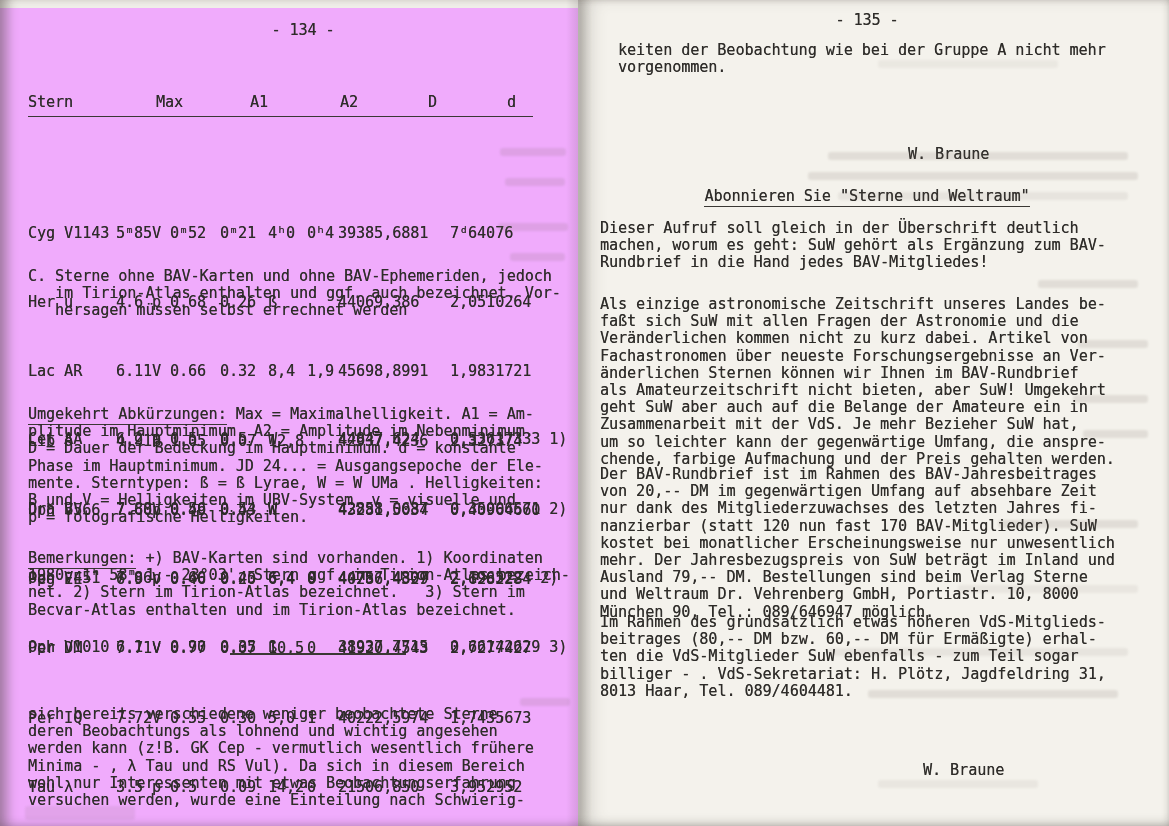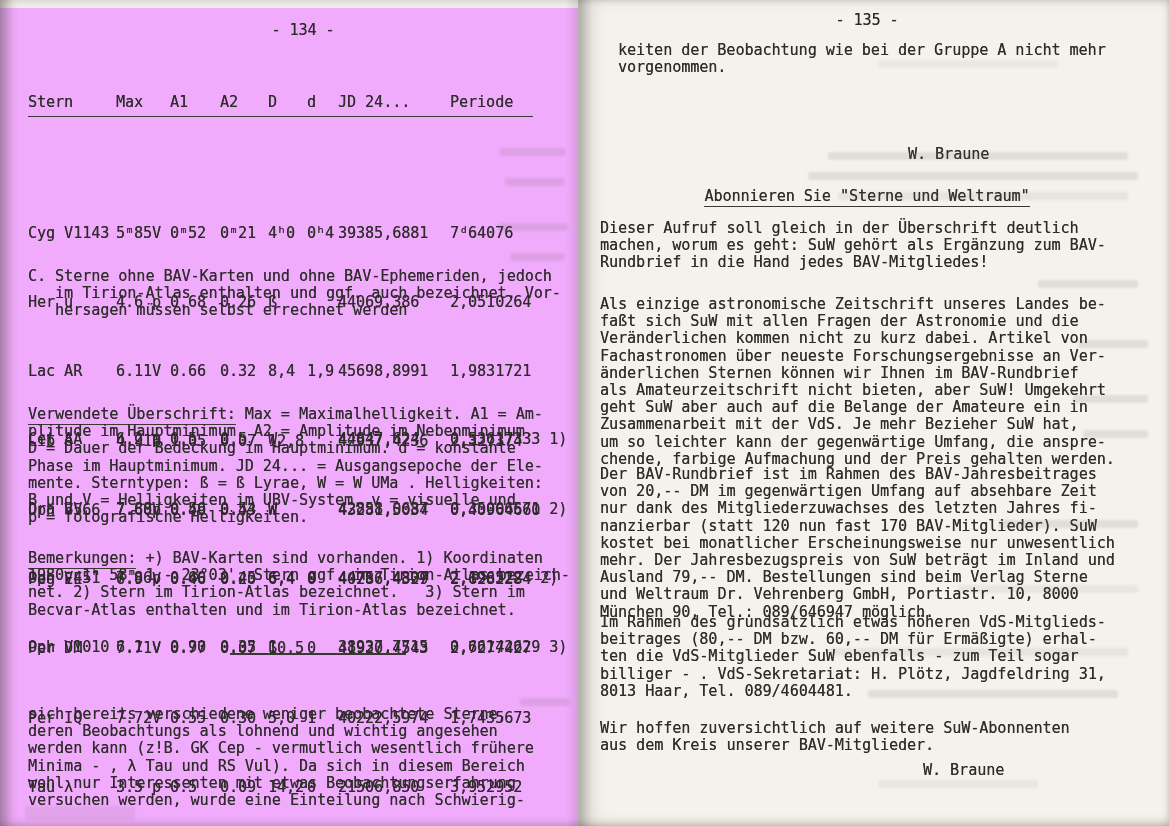--- a/index.html
+++ b/index.html
@@ -21,21 +21,21 @@
     box-shadow:inset 14px 0 12px -7px rgba(70,64,58,.45),
                inset 0 -8px 10px -6px rgba(70,64,58,.22),
                inset -4px 0 8px -5px rgba(70,64,58,.25),
                inset 0 4px 8px -6px rgba(70,64,58,.12);}
   .txt{position:absolute;white-space:pre-wrap;text-shadow:.25px .25px .35px rgba(46,44,41,.75);}
   .center{text-align:center;}
   .u{border-bottom:1.6px solid #3a3834;padding-bottom:1px;}
   
   .dgrid{--cols:88px 54px 50px 48px 39px 31px 112px auto;}
   .thead,.trow{display:grid;grid-template-columns:var(--cols);height:17.7px;white-space:pre;}
-  .thead{height:22px;border-bottom:1.7px solid #3a3834;margin-bottom:4px;}
+  .thead{height:22px;border-bottom:1.7px solid #3a3834;margin-bottom:4px;gap:40px;}
   .thead span,.trow span{white-space:pre;overflow:visible;}
   .divider{position:absolute;height:2.2px;background:#3a3834;}
   
   .ghost{position:absolute;background:rgba(110,102,92,.14);filter:blur(1.1px);border-radius:3px;z-index:2;pointer-events:none;}
 </style>
 </head>
 <body>
 
 <div class="scan">
 
@@ -206,21 +206,21 @@
             <span>0.90</span>
             <span>0.35</span>
             <span>ß</span>
             <span></span>
             <span>38937,7715</span>
             <span>0,66142629 3)</span>
           </div>
         </div>
     </div>
 
-    <div class="txt" style="left:28px;top:398px;width:552px;"><span class="u">Verwendete Überschrift:</span><span> Max = Maximalhelligkeit. A1 = Am-
+    <div class="txt" style="left:28px;top:398px;width:552px;"><span class="u">Umgekehrt Abkürzungen:</span><span> Max = Maximalhelligkeit. A1 = Am-
 plitude im Hauptminimum. A2 = Amplitude im Nebenminimum.
 D = Dauer der Bedeckung im Hauptminimum. d = konstante
 Phase im Hauptminimum. JD 24... = Ausgangsepoche der Ele-
 mente. Sterntypen: ß = ß Lyrae, W = W UMa . Helligkeiten:
 B und V = Helligkeiten im UBV-System, v = visuelle und
 p = fotografische Helligkeiten.</span></div>
 
     <div class="txt" style="left:28px;top:542px;width:552px;"><span class="u">Bemerkungen:</span><span> +) BAV-Karten sind vorhanden. 1) Koordinaten
 1980: 1ʰ 58ᵐ,1 - 23°03', Stern ggf. im Tirion-Atlas bezeich-
 net. 2) Stern im Tirion-Atlas bezeichnet.   3) Stern im
@@ -278,22 +278,20 @@
 Ausland 79,-- DM. Bestellungen sind beim Verlag Sterne
 und Weltraum Dr. Vehrenberg GmbH, Portiastr. 10, 8000
 München 90, Tel.: 089/646947 möglich.</div>
 
     <div class="txt" style="left:22px;top:614px;width:540px;">Im Rahmen des grundsätzlich etwas höheren VdS-Mitglieds-
 beitrages (80,-- DM bzw. 60,-- DM für Ermäßigte) erhal-
 ten die VdS-Mitglieder SuW ebenfalls - zum Teil sogar
 billiger - . VdS-Sekretariat: H. Plötz, Jagdfeldring 31,
 8013 Haar, Tel. 089/4604481.</div>
 
-    <div class="txt" style="left:22px;top:720px;width:540px;">Wir hoffen zuversichtlich auf weitere SuW-Abonnenten
-aus dem Kreis unserer BAV-Mitglieder.</div>
 
     <div class="txt" style="left:345px;top:762px;width:180px;">W. Braune</div>
 
     <div class="ghost" style="left:300px;top:60px;width:180px;height:8px;opacity:.5;"></div>
     <div class="ghost" style="left:250px;top:152px;width:300px;height:8px;"></div>
     <div class="ghost" style="left:230px;top:172px;width:330px;height:8px;"></div>
     <div class="ghost" style="left:260px;top:192px;width:290px;height:8px;opacity:.7;"></div>
     <div class="ghost" style="left:460px;top:280px;width:100px;height:8px;"></div>
     <div class="ghost" style="left:500px;top:340px;width:70px;height:8px;"></div>
     <div class="ghost" style="left:495px;top:395px;width:75px;height:8px;"></div>

